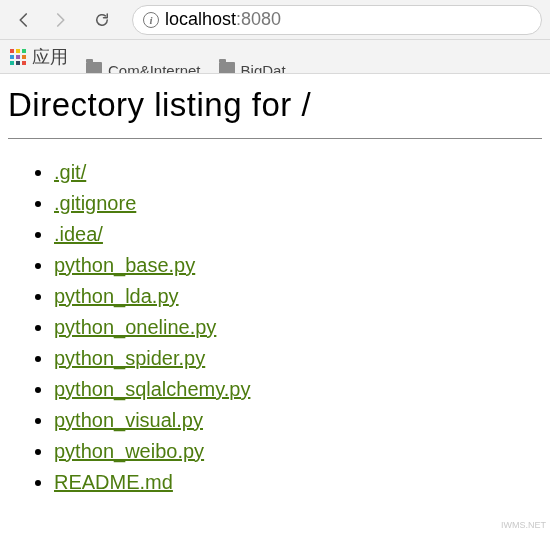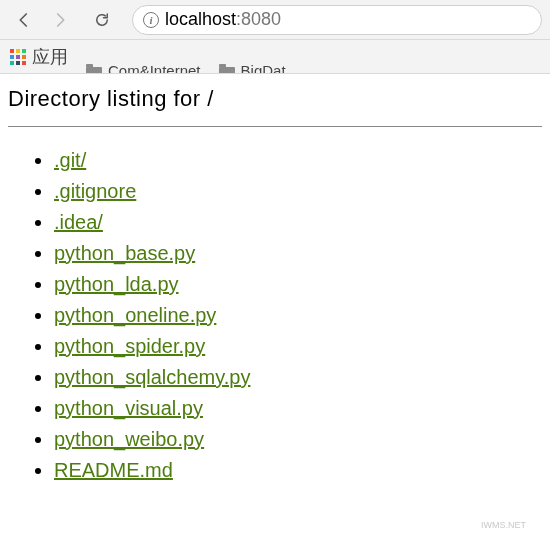--- a/index.html
+++ b/index.html
@@ -19,33 +19,33 @@
     .url-port { color: #777; }
     
     
     .bookmarks-bar { height: 34px; background: #f3f3f3; border-bottom: 1px solid #d9d9d9; display: flex; align-items: center; padding: 0 10px; gap: 18px; overflow: hidden; }
     .apps-btn { display: flex; align-items: center; gap: 6px; color: #444; font-size: 18px; }
     .apps-icon { display: grid; grid-template-columns: repeat(3, 4px); grid-template-rows: repeat(3, 4px); gap: 2px; }
     .apps-icon span { width: 4px; height: 4px; }
     .apps-icon span:nth-child(1){background:#e74c3c;} .apps-icon span:nth-child(2){background:#f1c40f;} .apps-icon span:nth-child(3){background:#2ecc71;}
     .apps-icon span:nth-child(4){background:#3498db;} .apps-icon span:nth-child(5){background:#9b59b6;} .apps-icon span:nth-child(6){background:#e67e22;}
     .apps-icon span:nth-child(7){background:#1abc9c;} .apps-icon span:nth-child(8){background:#34495e;} .apps-icon span:nth-child(9){background:#e74c3c;}
-    .bookmark-item { display: flex; align-items: flex-end; gap: 6px; color: #444; font-size: 15px; white-space: nowrap; margin-top: 27px; }
+    .bookmark-item { display: flex; align-items: flex-start; gap: 6px; color: #444; font-size: 15px; white-space: nowrap; margin-top: 27px; }
     .folder-icon { width: 16px; height: 12px; background: #8a8a8a; border-radius: 1px; position: relative; flex-shrink: 0; }
     .folder-icon::before { content: ""; position: absolute; top: -3px; left: 0; width: 7px; height: 3px; background: #8a8a8a; border-radius: 1px 1px 0 0; }
     
     
     .page { padding: 6px 8px; }
-    .page-title { font-size: 22px; font-weight: 400; font-family: "Century Gothic", "Avant Garde", Futura, sans-serif; letter-spacing: 0.5px; margin: 6px 0 14px 0; }
+    .page-title { font-size: 33px; font-weight: 400; font-family: "Century Gothic", "Avant Garde", Futura, sans-serif; letter-spacing: 0.5px; margin: 6px 0 14px 0; }
     hr.rule { border: none; border-top: 1.5px solid #888; margin-bottom: 18px; }
     .dir-list { list-style: disc; padding-left: 46px; }
     .dir-list li { font-size: 20px; line-height: 1.55; font-family: "Century Gothic", "Avant Garde", Futura, sans-serif; }
     .dir-list a { color: #4d7c0f; text-decoration: underline; }
     
-    .watermark { position: absolute; right: 24px; bottom: 4px; font-size: 9px; color: #c9c9c9; font-family: Arial, sans-serif; }
+    .watermark { position: absolute; right: 4px; bottom: 4px; font-size: 9px; color: #c9c9c9; font-family: Arial, sans-serif; }
   </style>
 </head>
 <body>
 
 <div class="browser-toolbar">
   <div class="nav-btn">
     <svg viewBox="0 0 24 24">
         <path d="M15 4 L7 12 L15 20" stroke="currentColor" stroke-width="2.2" fill="none" stroke-linecap="round" stroke-linejoin="round"></path>
       </svg>
   </div>

